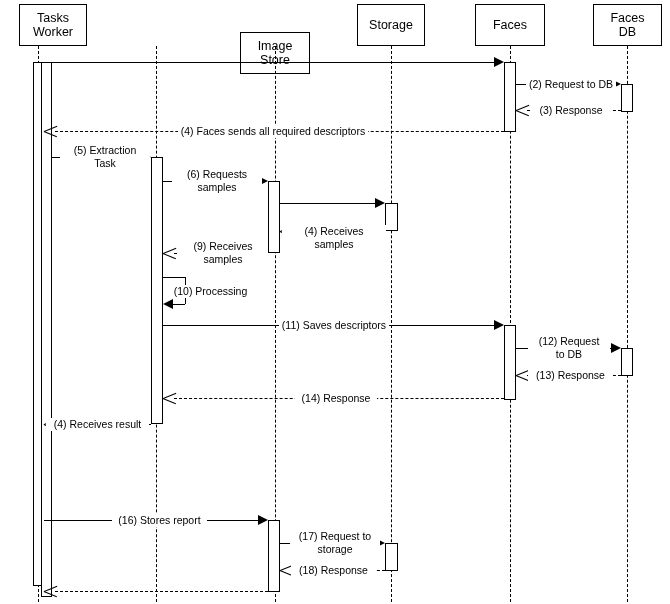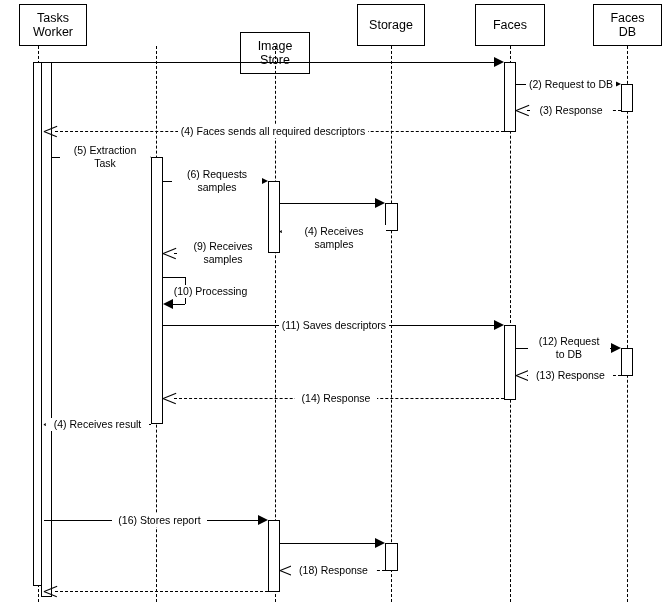--- a/index.html
+++ b/index.html
@@ -171,18 +171,20 @@
     <div class="head-open-left" style="left: 163px; top: 391px;"></div>
     <div class="msg-label" style="left: 295px; top: 392px; width: 82px;">(14) Response</div>
     <div class="msg-line" style="left: 55px; top: 424px; width: 96px;"></div>
     <div class="head-open-left" style="left: 44px; top: 417px;"></div>
     <div class="msg-label" style="left: 46px; top: 418px; width: 103px;">(4) Receives result</div>
     <div class="msg-line" style="left: 44px; top: 520px; width: 215px;"></div>
     <div class="head-solid-right" style="left: 258px; top: 515px;"></div>
     <div class="msg-label" style="left: 112px; top: 514px; width: 95px;">(16) Stores report</div>
     <div class="msg-line" style="left: 280px; top: 543px; width: 96px;"></div>
     <div class="head-solid-right" style="left: 375px; top: 538px;"></div>
+    <div class="msg-label" style="left: 290px; top: 530px; width: 90px;">(17) Request to
+storage</div>
     <div class="msg-line dashed" style="left: 291px; top: 570px; width: 94px;"></div>
     <div class="head-open-left" style="left: 280px; top: 563px;"></div>
     <div class="msg-label" style="left: 291px; top: 564px; width: 85px;">(18) Response</div>
     <div class="msg-line dashed" style="left: 55px; top: 591px; width: 213px;"></div>
     <div class="head-open-left" style="left: 44px; top: 584px;"></div>
   </div>
 
 </body></html>

